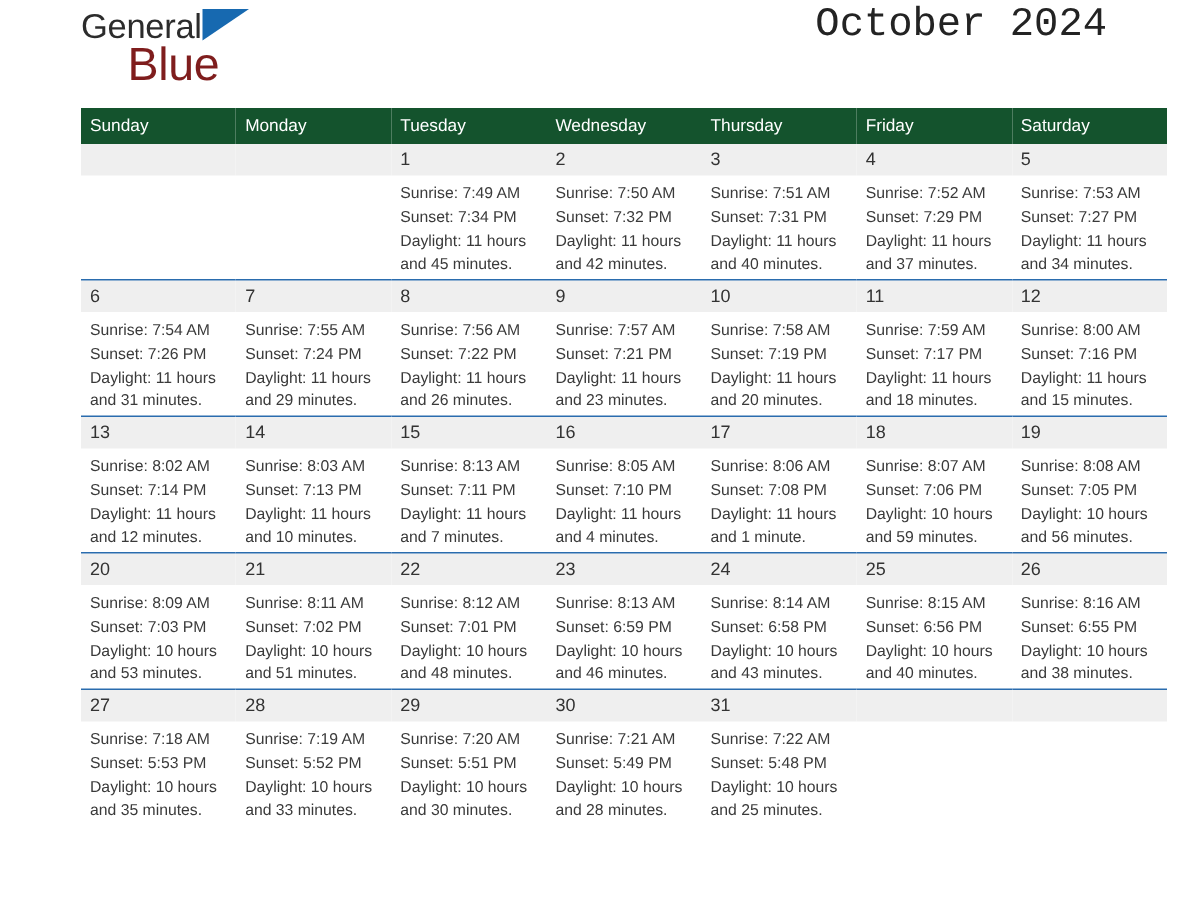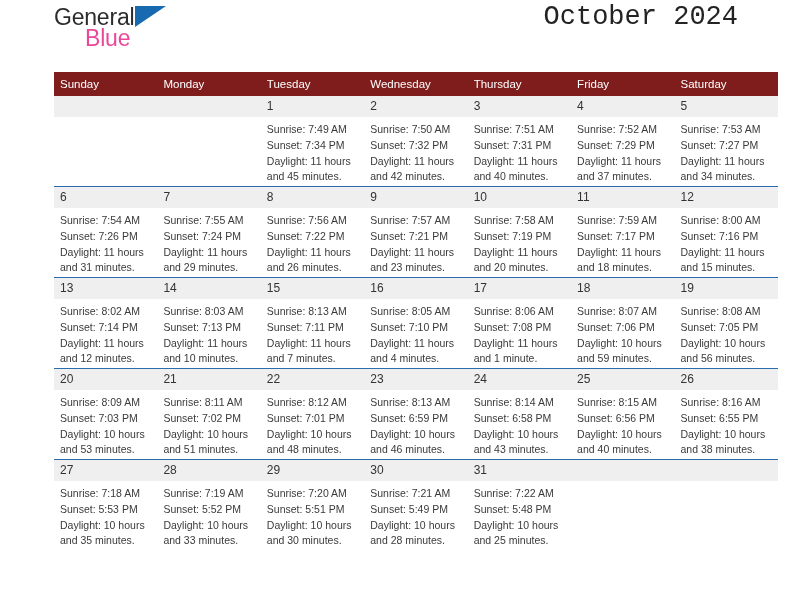--- a/index.html
+++ b/index.html
@@ -46,22 +46,22 @@
   }
   .brand-tri {
     width: 0;
     height: 0;
     border-left: 31px solid #1769b0;
     border-bottom: 21px solid transparent;
     margin-left: 1px;
     margin-bottom: 2px;
   }
   .brand-blue {
-    font-size: 23px;
-    color: #ec4899;
+    font-size: 31px;
+    color: #7f1d1d;
     margin-left: 31px;
     margin-top: -2px;
     display: block;
     letter-spacing: -0.2px;
   }
   .titles {
     text-align: right;
     padding-top: 2px;
     font-family: Liberation Mono, monospace;
   }
@@ -79,21 +79,21 @@
     white-space: nowrap;
   }
 
   
   .calendar {
     width: 724px;
     border-collapse: collapse;
     table-layout: fixed;
   }
   .calendar th {
-    background: #7f1d1d;
+    background: #14532d;
     color: #ffffff;
     font-weight: normal;
     font-size: 11.5px;
     text-align: left;
     padding: 5px 0 6px 6px;
     height: 13px;
   }
   .calendar td {
     vertical-align: top;
     padding: 0;

